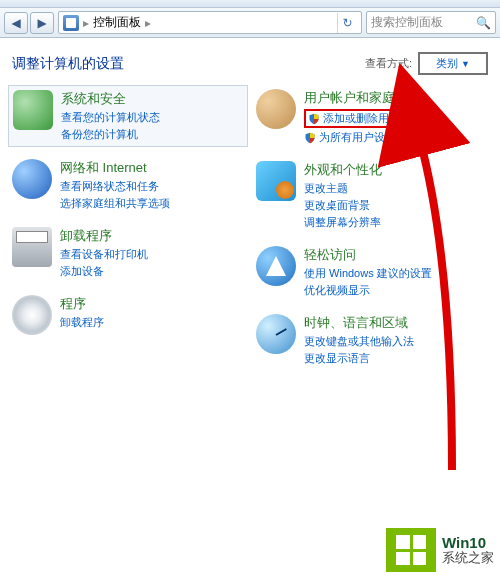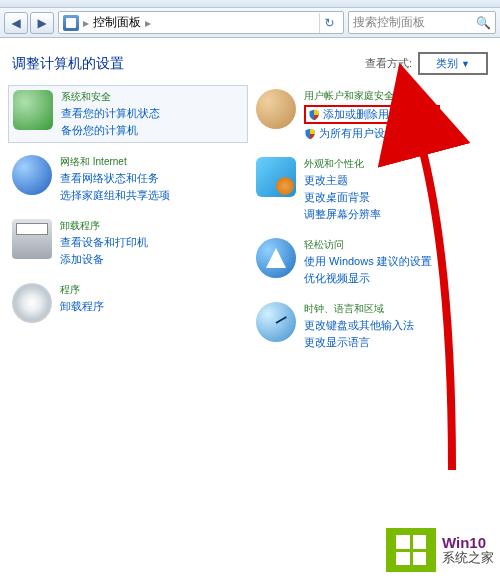--- a/index.html
+++ b/index.html
@@ -66,21 +66,21 @@
   }
   .bc-sep { color: #888; }
   .bc-refresh {
     width: 20px; height: 20px;
     color: #3a70b0;
     display: flex; align-items: center; justify-content: center;
     border-left: 1px solid #d0d8e0;
     margin-left: auto;
   }
   .search {
-    width: 148px;
+    width: 130px;
     display: flex;
     align-items: center;
     background: #fff;
     border: 1px solid #a8b8c8;
     border-radius: 2px;
     padding: 0 4px;
     color: #888;
     gap: 4px;
   }
   .search-icon {
@@ -133,21 +133,21 @@
   .boxed { border: 1px solid #c8d4e0; background: #f4f8fc; }
   .cat-icon {
     width: 40px; height: 40px;
     flex-shrink: 0;
     border-radius: 6px;
     position: relative;
   }
   .cat-body { display: flex; flex-direction: column; gap: 2px; }
   .cat-title {
     color: #2a7a2a;
-    font-size: 10px;
+    font-size: 13px;
   }
   .cat-link {
     color: #0a5fc4;
     font-size: 11px;
     display: flex;
     align-items: center;
     gap: 3px;
   }
   .shield {
     width: 12px; height: 12px;
@@ -189,21 +189,21 @@
   }
   .wm-win {
     width: 30px; height: 30px;
     display: grid;
     grid-template-columns: 1fr 1fr;
     grid-template-rows: 1fr 1fr;
     gap: 3px;
   }
   .wm-win span { background: #fff; }
   .wm-text { display:flex; flex-direction:column; line-height:1.1; }
-  .wm-text .t1 { font-size: 15px; font-weight:bold; color:#701a75; }
+  .wm-text .t1 { font-size: 15px; font-weight:bold; color:#14532d; }
   .wm-text .t2 { font-size: 13px; color:#444; }
 </style>
 </head>
 <body>
 
 <div class="titlebar"></div>
 
 <div class="toolbar">
   <div class="nav-buttons">
     <div class="nav-btn">◀</div>

